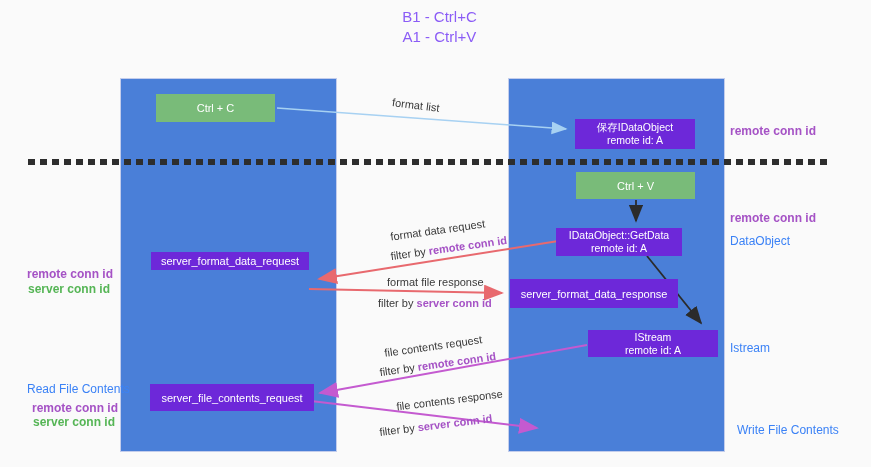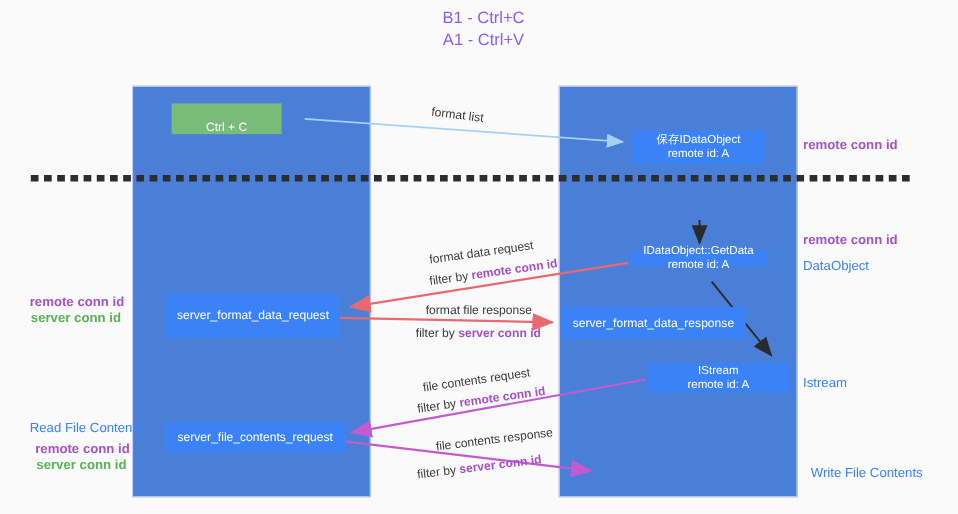--- a/index.html
+++ b/index.html
@@ -16,27 +16,27 @@
   .lane{width:217px;height:374px;top:78px;background:#4a7fd8;border:1px solid #c3cdec;box-sizing:border-box;}
   .lane-left{left:120px;}
   .lane-right{left:508px;}
   
   .overlay{left:0;top:0;pointer-events:none;}
   
   .node{display:flex;flex-direction:column;align-items:center;justify-content:center;
     color:#ffffff;text-align:center;box-sizing:border-box;}
   .node .l1,.node .l2{width:100%;}
   .green{background:#79bb79;font-size:11px;}
-  .orange{background:#3b82f6;font-size:11px;}
+  .orange{background:#6d28d9;font-size:11px;}
   .two-line{font-size:10.5px;line-height:13px;}
-  .n-ctrl-c{left:156px;top:94px;width:100px;height:28px;justify-content:flex-end;}
+  .n-ctrl-c{left:156px;top:94px;width:119px;height:28px;}
   .n-saved{left:575px;top:119px;width:120px;height:30px;}
   .n-ctrl-v{left:576px;top:172px;width:119px;height:27px;}
-  .n-getdata{left:572px;top:228px;width:126px;height:14px;}
-  .n-fmt-req{left:151px;top:267px;width:158px;height:40px;}
+  .n-getdata{left:556px;top:228px;width:126px;height:28px;}
+  .n-fmt-req{left:151px;top:252px;width:158px;height:18px;}
   .n-fmt-resp{left:510px;top:279px;width:168px;height:29px;}
   .n-istream{left:588px;top:330px;width:130px;height:27px;}
   .n-file-req{left:150px;top:384px;width:164px;height:27px;}
   .n-file-resp{left:545px;top:417px;width:160px;height:27px;}
   
   .elabel{font-size:11px;color:#3a3a3a;white-space:nowrap;transform-origin:center;}
   .elabel .key-purple{color:#a552c5;font-weight:bold;}
   .lbl-format-list{left:392px;top:99px;transform:rotate(7deg);}
   .lbl-fdr{left:390px;top:224px;transform:rotate(-8deg);}
   .lbl-fdr-filter{left:390px;top:242px;transform:rotate(-8deg);}
@@ -107,20 +107,23 @@
     <line x1="311" y1="401" x2="537" y2="428" stroke="#c45ad0" stroke-width="2" marker-end="url(#m-mag)"></line>
   </svg>
 
   <div class="abs node green n-ctrl-c">
     <span>Ctrl + C</span>
   </div>
   <div class="abs node orange two-line n-saved">
     <span class="l1">保存IDataObject</span>
     <span class="l2">remote id: A</span>
   </div>
+  <div class="abs node green n-ctrl-v">
+    <span>Ctrl + V</span>
+  </div>
   <div class="abs node orange two-line n-getdata">
     <span class="l1">IDataObject::GetData</span>
     <span class="l2">remote id: A</span>
   </div>
   <div class="abs node orange n-fmt-req">
     <span>server_format_data_request</span>
   </div>
   <div class="abs node orange n-fmt-resp">
     <span>server_format_data_response</span>
   </div>

